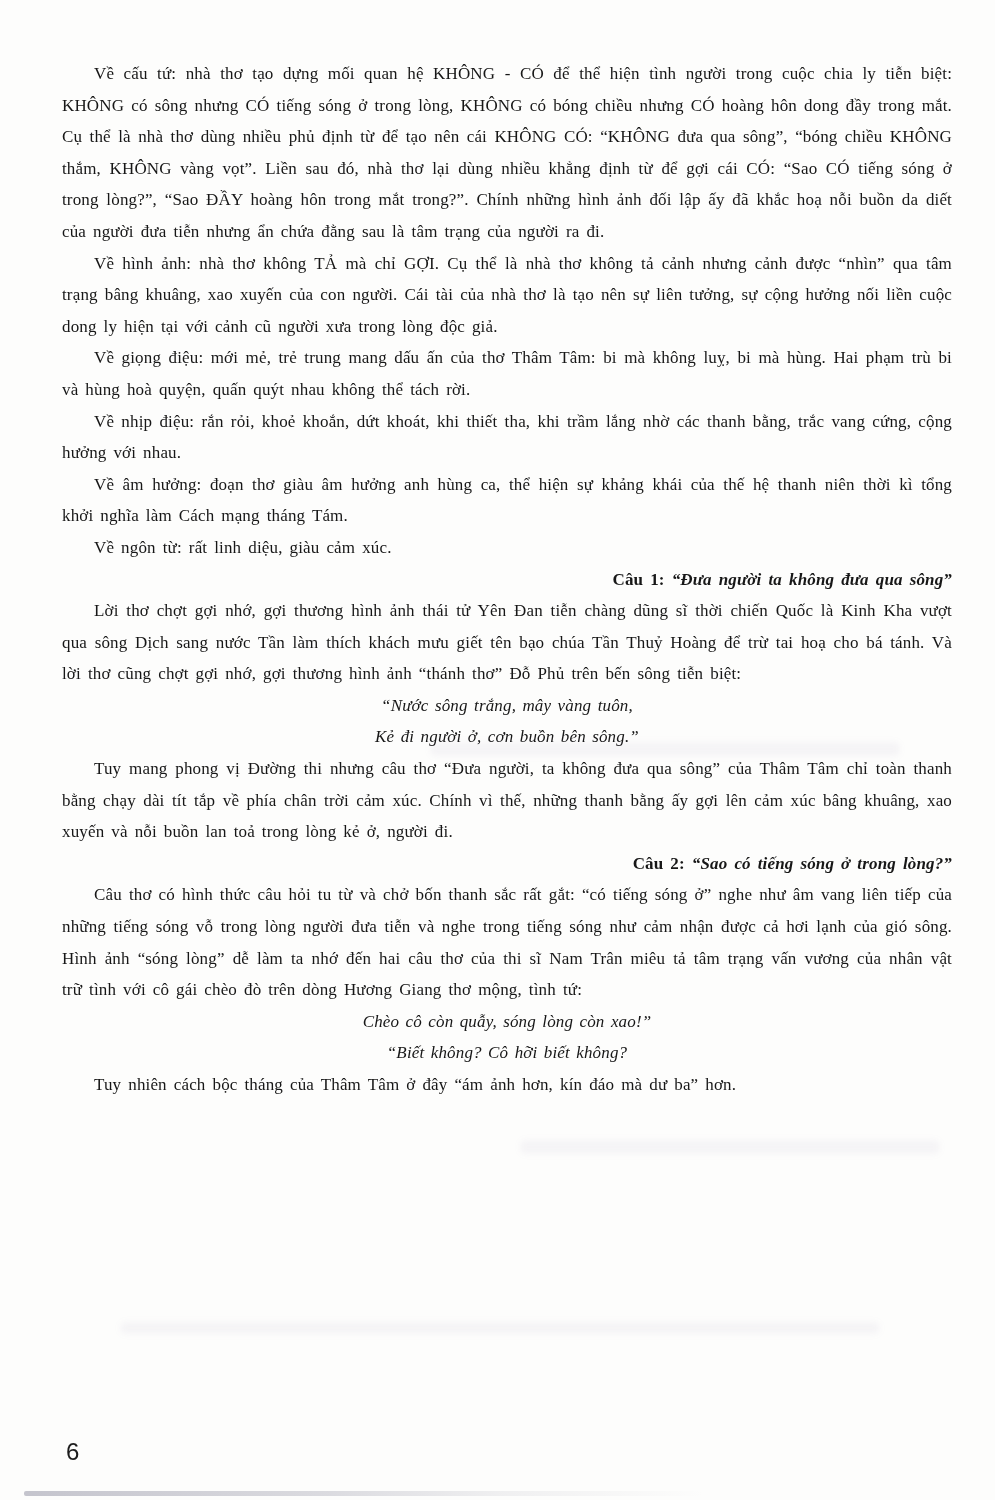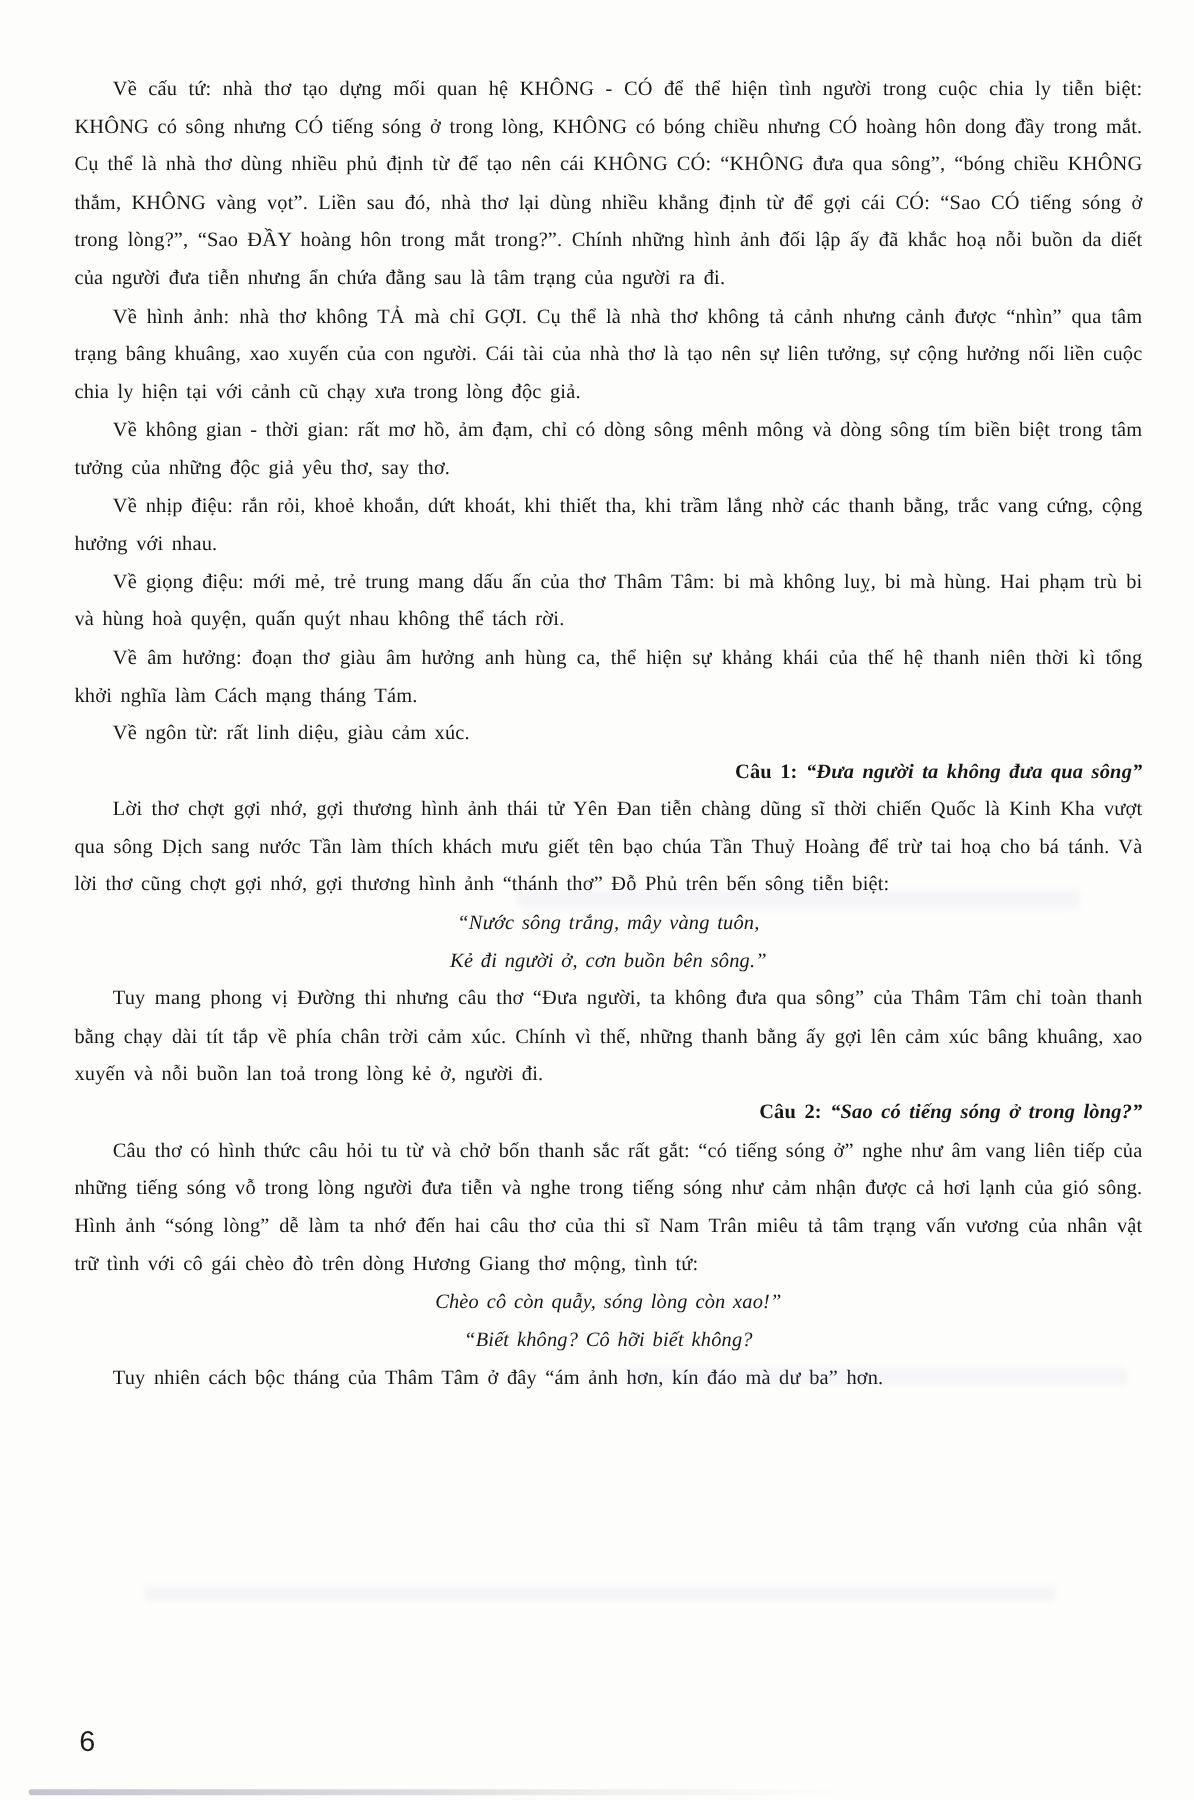--- a/index.html
+++ b/index.html
@@ -87,27 +87,26 @@
 </style>
 </head>
 <body>
 
 <div class="page">
 
   <div class="content">
 
     <p class="para">Về cấu tứ: nhà thơ tạo dựng mối quan hệ KHÔNG - CÓ để thể hiện tình người trong cuộc chia ly tiễn biệt: KHÔNG có sông nhưng CÓ tiếng sóng ở trong lòng, KHÔNG có bóng chiều nhưng CÓ hoàng hôn dong đầy trong mắt. Cụ thể là nhà thơ dùng nhiều phủ định từ để tạo nên cái KHÔNG CÓ: “KHÔNG đưa qua sông”, “bóng chiều KHÔNG thắm, KHÔNG vàng vọt”. Liền sau đó, nhà thơ lại dùng nhiều khẳng định từ để gợi cái CÓ: “Sao CÓ tiếng sóng ở trong lòng?”, “Sao ĐẦY hoàng hôn trong mắt trong?”. Chính những hình ảnh đối lập ấy đã khắc hoạ nỗi buồn da diết của người đưa tiễn nhưng ẩn chứa đằng sau là tâm trạng của người ra đi.</p>
 
-    <p class="para">Về hình ảnh: nhà thơ không TẢ mà chỉ GỢI. Cụ thể là nhà thơ không tả cảnh nhưng cảnh được “nhìn” qua tâm trạng bâng khuâng, xao xuyến của con người. Cái tài của nhà thơ là tạo nên sự liên tưởng, sự cộng hưởng nối liền cuộc chia ly hiện tại với cảnh cũ chạy xưa trong lòng độc giả.</p>
+    <p class="para">Về hình ảnh: nhà thơ không TẢ mà chỉ GỢI. Cụ thể là nhà thơ không tả cảnh nhưng cảnh được “nhìn” qua tâm trạng bâng khuâng, xao xuyến của con người. Cái tài của nhà thơ là tạo nên sự liên tưởng, sự cộng hưởng nối liền cuộc dong ly hiện tại với cảnh cũ người xưa trong lòng độc giả.</p>
 
-    <p class="para">Về không gian - thời gian: rất mơ hồ, ảm đạm, chỉ có dòng sông mênh mông và dòng sông tím biền biệt trong tâm tưởng của những độc giả yêu thơ, say thơ.</p>
+
+    <p class="para">Về giọng điệu: mới mẻ, trẻ trung mang dấu ấn của thơ Thâm Tâm: bi mà không luỵ, bi mà hùng. Hai phạm trù bi và hùng hoà quyện, quấn quýt nhau không thể tách rời.</p>
 
     <p class="para">Về nhịp điệu: rắn rỏi, khoẻ khoắn, dứt khoát, khi thiết tha, khi trầm lắng nhờ các thanh bằng, trắc vang cứng, cộng hưởng với nhau.</p>
-
-    <p class="para">Về giọng điệu: mới mẻ, trẻ trung mang dấu ấn của thơ Thâm Tâm: bi mà không luỵ, bi mà hùng. Hai phạm trù bi và hùng hoà quyện, quấn quýt nhau không thể tách rời.</p>
 
     <p class="para">Về âm hưởng: đoạn thơ giàu âm hưởng anh hùng ca, thể hiện sự khảng khái của thế hệ thanh niên thời kì tổng khởi nghĩa làm Cách mạng tháng Tám.</p>
 
     <p class="para">Về ngôn từ: rất linh diệu, giàu cảm xúc.</p>
 
 
     <p class="cau-line"><span>Câu 1: </span><span class="cau-quote">“Đưa người ta không đưa qua sông”</span></p>
 
     <p class="para">Lời thơ chợt gợi nhớ, gợi thương hình ảnh thái tử Yên Đan tiễn chàng dũng sĩ thời chiến Quốc là Kinh Kha vượt qua sông Dịch sang nước Tần làm thích khách mưu giết tên bạo chúa Tần Thuỷ Hoàng để trừ tai hoạ cho bá tánh. Và lời thơ cũng chợt gợi nhớ, gợi thương hình ảnh “thánh thơ” Đỗ Phủ trên bến sông tiễn biệt:</p>
 

